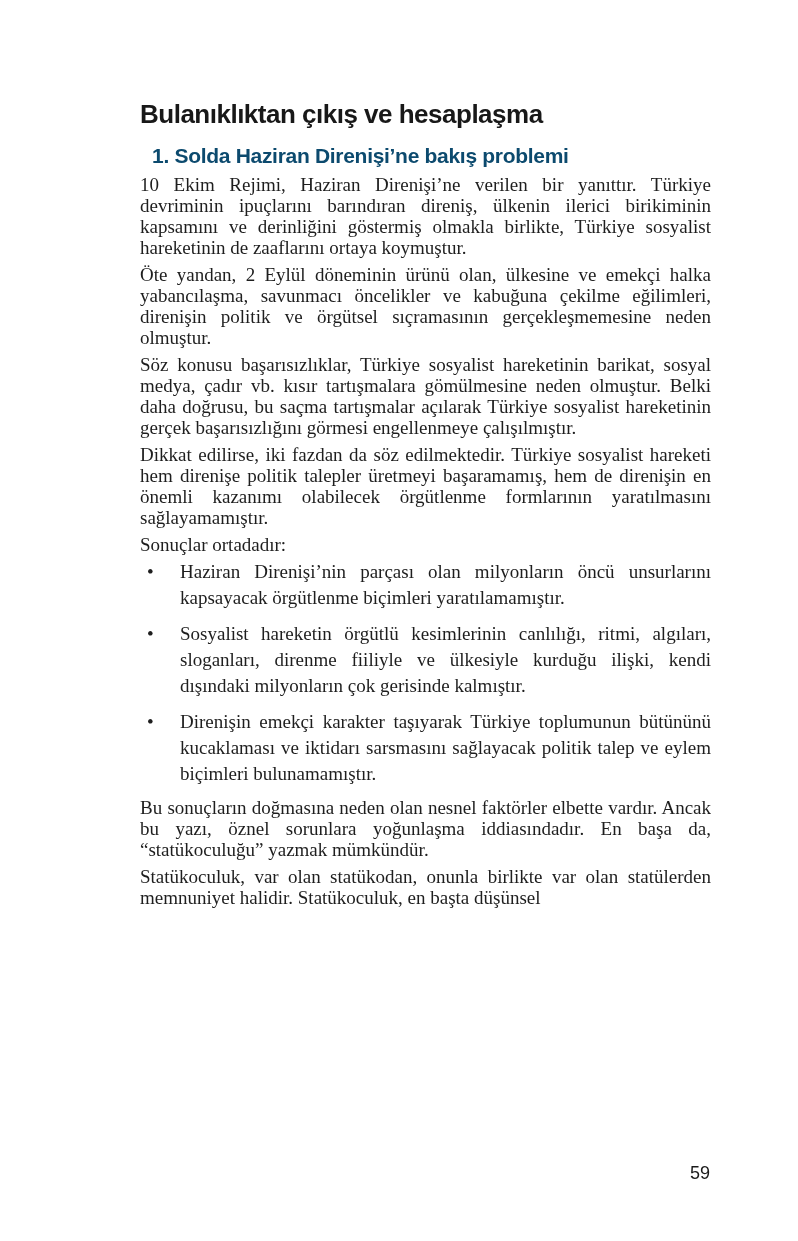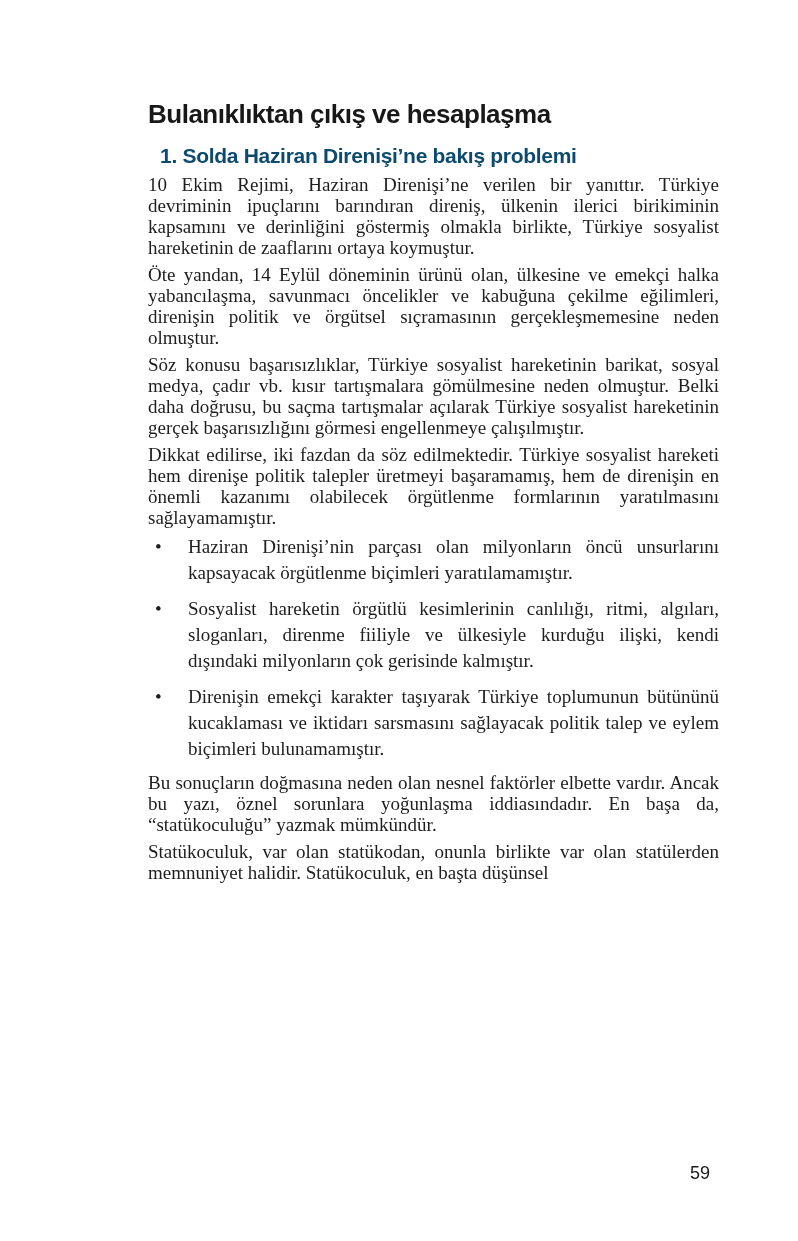--- a/index.html
+++ b/index.html
@@ -11,21 +11,21 @@
     position: relative;
     width: 798px;
     height: 1241px;
     background: #ffffff;
     overflow: hidden;
     font-family: "Liberation Serif", serif;
     color: #1e1e1e;
   }
   .content {
     position: absolute;
-    left: 148px;
+    left: 140px;
     top: 99px;
     width: 571px;
   }
   .chapter-title {
     font-family: "Liberation Sans", sans-serif;
     font-weight: bold;
     font-size: 26px;
     line-height: 30px;
     letter-spacing: -0.5px;
     color: #181818;
@@ -86,24 +86,25 @@
 <body>
 
 <div class="page">
   <div class="content">
 
     <h1 class="chapter-title">Bulanıklıktan çıkış ve hesaplaşma</h1>
 
     <h2 class="section-heading">1. Solda Haziran Direnişi’ne bakış problemi</h2>
 
     <p class="body-par">10 Ekim Rejimi, Haziran Direnişi’ne verilen bir yanıttır. Türkiye devriminin ipuçlarını barındıran direniş, ülkenin ilerici birikiminin kapsamını ve derinliğini göstermiş olmakla birlikte, Türkiye sosyalist hareketinin de zaaflarını ortaya koymuştur.</p>
-    <p class="body-par">Öte yandan, 14 Eylül döneminin ürünü olan, ülkesine ve emekçi halka yabancılaşma, savunmacı öncelikler ve kabuğuna çekilme eğilimleri, direnişin politik ve örgütsel sıçramasının gerçekleşmemesine neden olmuştur.</p>
+    <p class="body-par">Öte yandan, 2 Eylül döneminin ürünü olan, ülkesine ve emekçi halka yabancılaşma, savunmacı öncelikler ve kabuğuna çekilme eğilimleri, direnişin politik ve örgütsel sıçramasının gerçekleşmemesine neden olmuştur.</p>
     <p class="body-par">Söz konusu başarısızlıklar, Türkiye sosyalist hareketinin barikat, sosyal medya, çadır vb. kısır tartışmalara gömülmesine neden olmuştur. Belki daha doğrusu, bu saçma tartışmalar açılarak Türkiye sosyalist hareketinin gerçek başarısızlığını görmesi engellenmeye çalışılmıştır.</p>
     <p class="body-par">Dikkat edilirse, iki fazdan da söz edilmektedir. Türkiye sosyalist hareketi hem direnişe politik talepler üretmeyi başaramamış, hem de direnişin en önemli kazanımı olabilecek örgütlenme formlarının yaratılmasını sağlayamamıştır.</p>
 
+    <p class="body-par list-intro">Sonuçlar ortadadır:</p>
 
     <ul class="bullet-list">
       <li class="bullet-item">
         <span class="bullet-dot">•</span>
         <span class="bullet-text">Haziran Direnişi’nin parçası olan milyonların öncü unsurlarını kapsayacak örgütlenme biçimleri yaratılamamıştır.</span>
       </li>
       <li class="bullet-item">
         <span class="bullet-dot">•</span>
         <span class="bullet-text">Sosyalist hareketin örgütlü kesimlerinin canlılığı, ritmi, algıları, sloganları, direnme fiiliyle ve ülkesiyle kurduğu ilişki, kendi dışındaki milyonların çok gerisinde kalmıştır.</span>
       </li>

